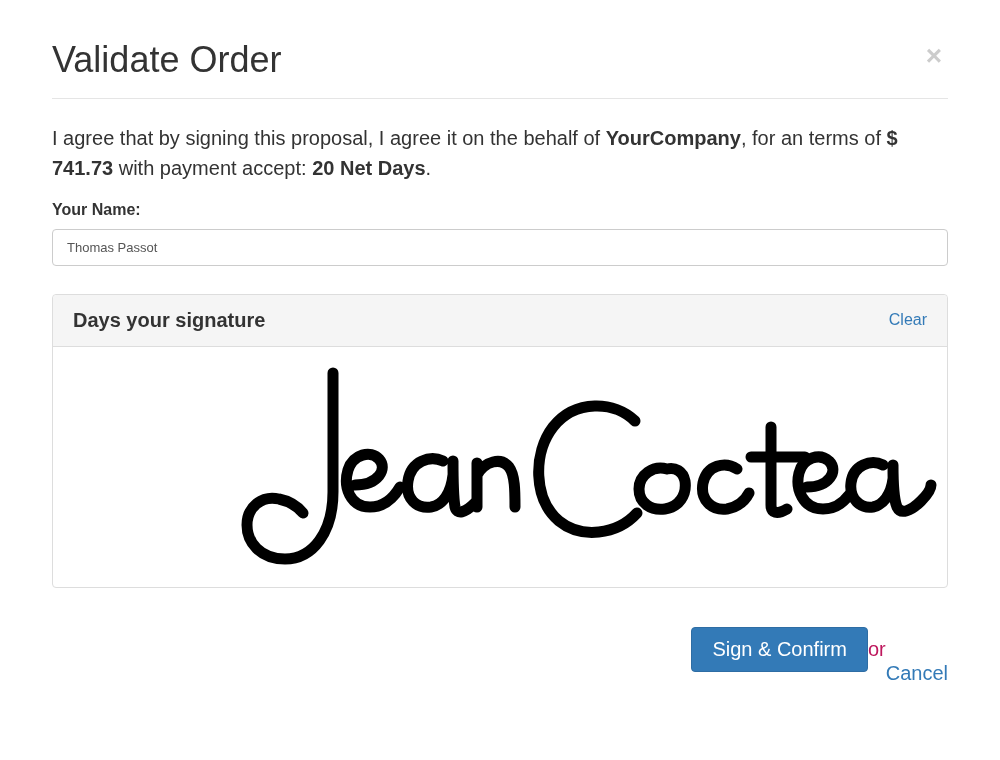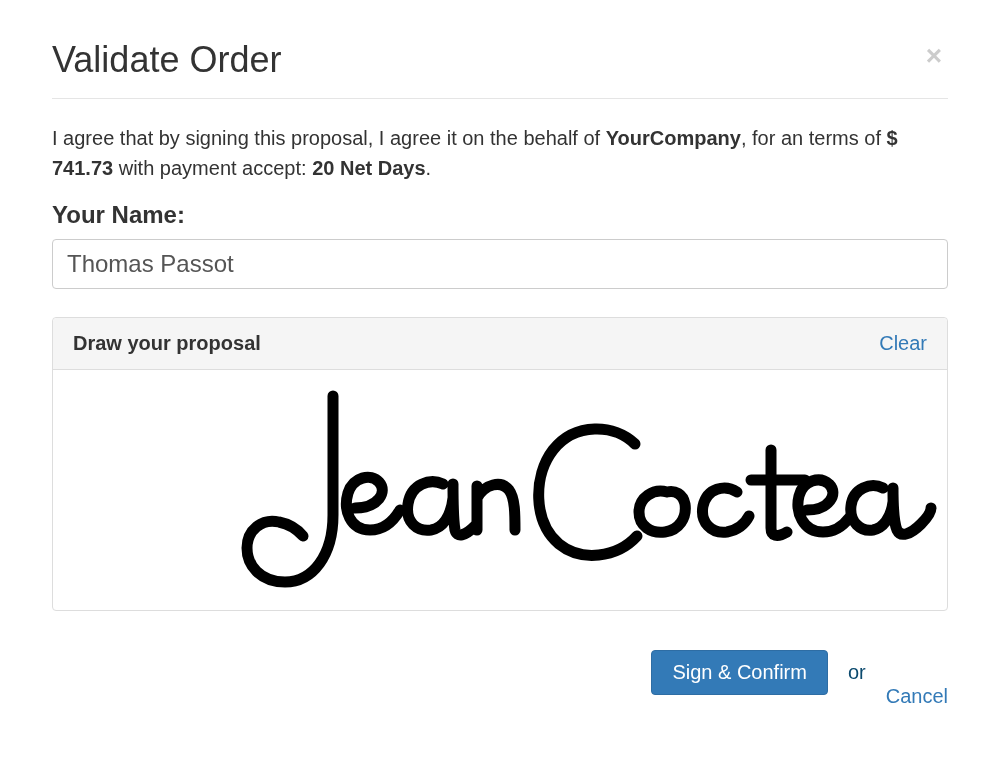--- a/index.html
+++ b/index.html
@@ -41,28 +41,28 @@
     .agreement {
       font-size: 20px;
       line-height: 1.5;
       color: #333;
       margin-bottom: 18px;
     }
     .agreement strong {
       font-weight: 700;
     }
     .name-label {
-      font-size: 24px;
+      font-size: 16px;
       font-weight: 700;
       color: #333;
       margin-bottom: 10px;
     }
     .name-input {
       width: 100%;
-      font-size: 24px;
+      font-size: 13px;
       padding: 10px 14px;
       border: 1px solid #ccc;
       border-radius: 4px;
       color: #555;
       background: #fff;
       margin-bottom: 28px;
     }
     .signature-panel {
       border: 1px solid #ddd;
       border-radius: 4px;
@@ -77,55 +77,55 @@
       background: #f5f5f5;
       border-bottom: 1px solid #ddd;
       border-radius: 4px 4px 0 0;
     }
     .signature-header-title {
       font-size: 20px;
       font-weight: 700;
       color: #333;
     }
     .clear-link {
-      font-size: 20px;
+      font-size: 16px;
       color: #337ab7;
       cursor: pointer;
       text-decoration: none;
     }
     .signature-canvas {
       height: 240px;
       display: flex;
       align-items: center;
       justify-content: center;
       cursor: crosshair;
       padding: 10px;
     }
     .signature-canvas svg {
       width: 100%;
       height: 100%;
     }
     .footer {
       display: flex;
       justify-content: flex-end;
       align-items: center;
-      gap: 20px;
+      gap: 0;
       font-size: 20px;
     }
     .confirm-btn {
       background: #337ab7;
       border: 1px solid #2e6da4;
       color: #fff;
       font-size: 20px;
       padding: 10px 20px;
       border-radius: 4px;
       cursor: pointer;
     }
     .or-text {
-      color: #0c4a6e;
+      color: #be185d;
     }
     .cancel-link {
       color: #337ab7;
       cursor: pointer;
       text-decoration: none;
       margin-top: 48px;
     }
   </style>
 </head>
 <body>
@@ -139,21 +139,21 @@
 
 <p class="agreement">
   <span>I agree that by signing this proposal, I agree it on the behalf of </span><strong>YourCompany</strong><span>, for an terms of </span><strong>$ 741.73</strong><span> with payment accept: </span><strong>20 Net Days</strong><span>.</span>
 </p>
 
 <div class="name-label">Your Name:</div>
 <input type="text" class="name-input" value="Thomas Passot" style="">
 
 <div class="signature-panel">
   <div class="signature-header">
-    <span class="signature-header-title">Draw your proposal</span>
+    <span class="signature-header-title">Days your signature</span>
     <a class="clear-link">Clear</a>
   </div>
   <div class="signature-canvas">
     <svg viewBox="0 0 870 220">
       <g fill="none" stroke="#000" stroke-width="11" stroke-linecap="round" stroke-linejoin="round">
 
         <path d="M268 16 C268 45,268 95,268 135 C268 175,248 202,220 202 C195 202,182 185,182 168 C182 150,197 138,214 142 C224 144,232 149,238 156"></path>
 
         <path d="M290 128 C313 128,323 112,314 102 C306 93,288 97,283 113 C278 130,285 150,305 150 C318 150,328 142,335 130"></path>
 

